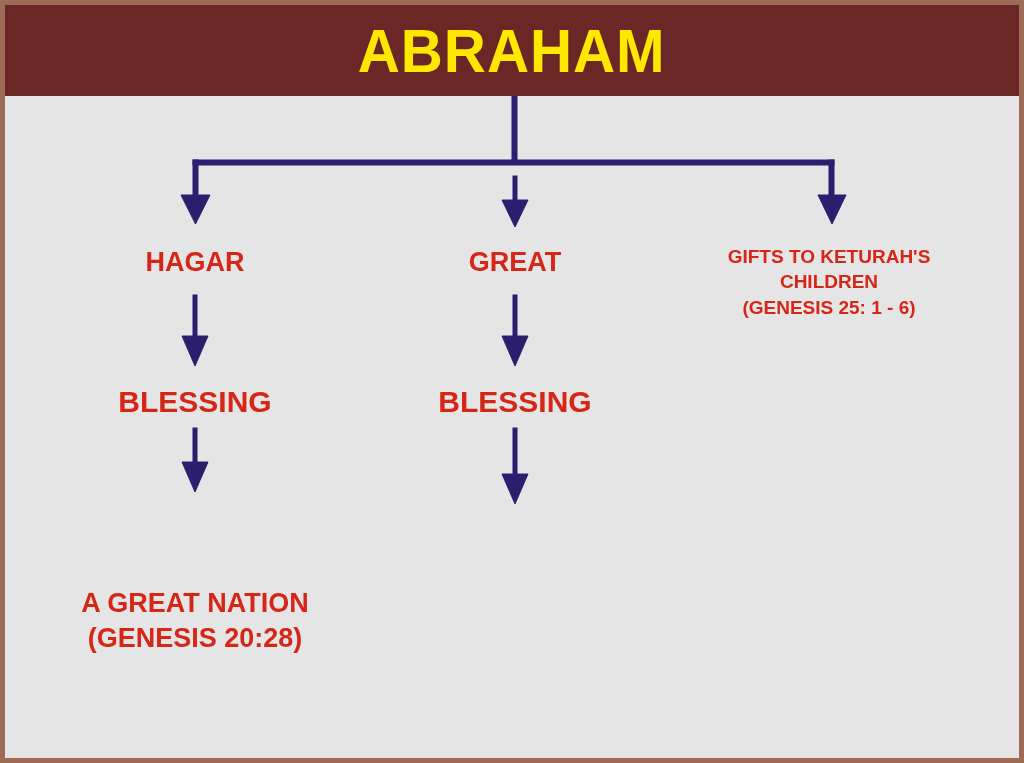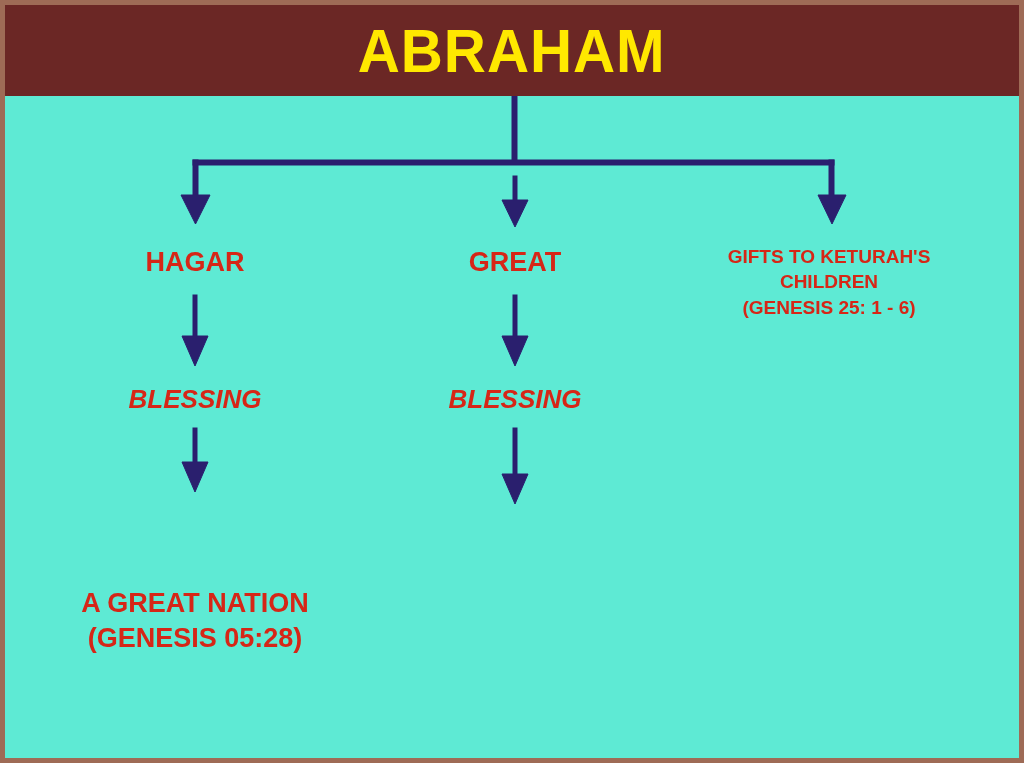--- a/index.html
+++ b/index.html
@@ -5,21 +5,21 @@
   html, body {
     margin: 0;
     padding: 0;
     background: #ffffff;
   }
   #poster {
     position: relative;
     width: 1024px;
     height: 763px;
     box-sizing: border-box;
-    background: #5eead4;
+    background: #e5e5e5;
     border: 5px solid #9E6B56;
     overflow: hidden;
     font-family: "Liberation Sans", sans-serif;
   }
   #header-bar {
     position: absolute;
     left: 0;
     top: 0;
     width: 1014px;
     height: 91px;
@@ -56,21 +56,21 @@
   .node {
     position: absolute;
     color: #D62617;
     font-weight: bold;
     text-align: center;
     line-height: 1.18;
     white-space: pre-line;
     transform: translateX(-50%);
   }
   .node-lg { font-size: 27px; }
-  .node-md { font-size: 26px; font-style: italic; }
+  .node-md { font-size: 30px; }
 
   
   #node-hagar  { left: 190px; top: 151px; }
   #node-sarah  { left: 510px; top: 151px; }
   #node-keturah{ left: 824px; top: 148px; width: 360px; font-size: 19px; line-height: 1.33; }
 
   
   #node-blessing-left  { left: 190px; top: 288px; }
   #node-blessing-mid   { left: 510px; top: 288px; }
 
@@ -127,17 +127,17 @@
     <div class="node" id="node-keturah">GIFTS TO KETURAH'S
 CHILDREN
 (GENESIS 25: 1 - 6)</div>
 
     <div class="node node-md" id="node-blessing-left">BLESSING</div>
 
     <div class="node node-md" id="node-blessing-mid">BLESSING</div>
 
 
     <div class="node node-lg" id="node-greatnation">A GREAT NATION
-(GENESIS 05:28)</div>
+(GENESIS 20:28)</div>
 
 
   </div>
 </div>
 
 </body></html>

